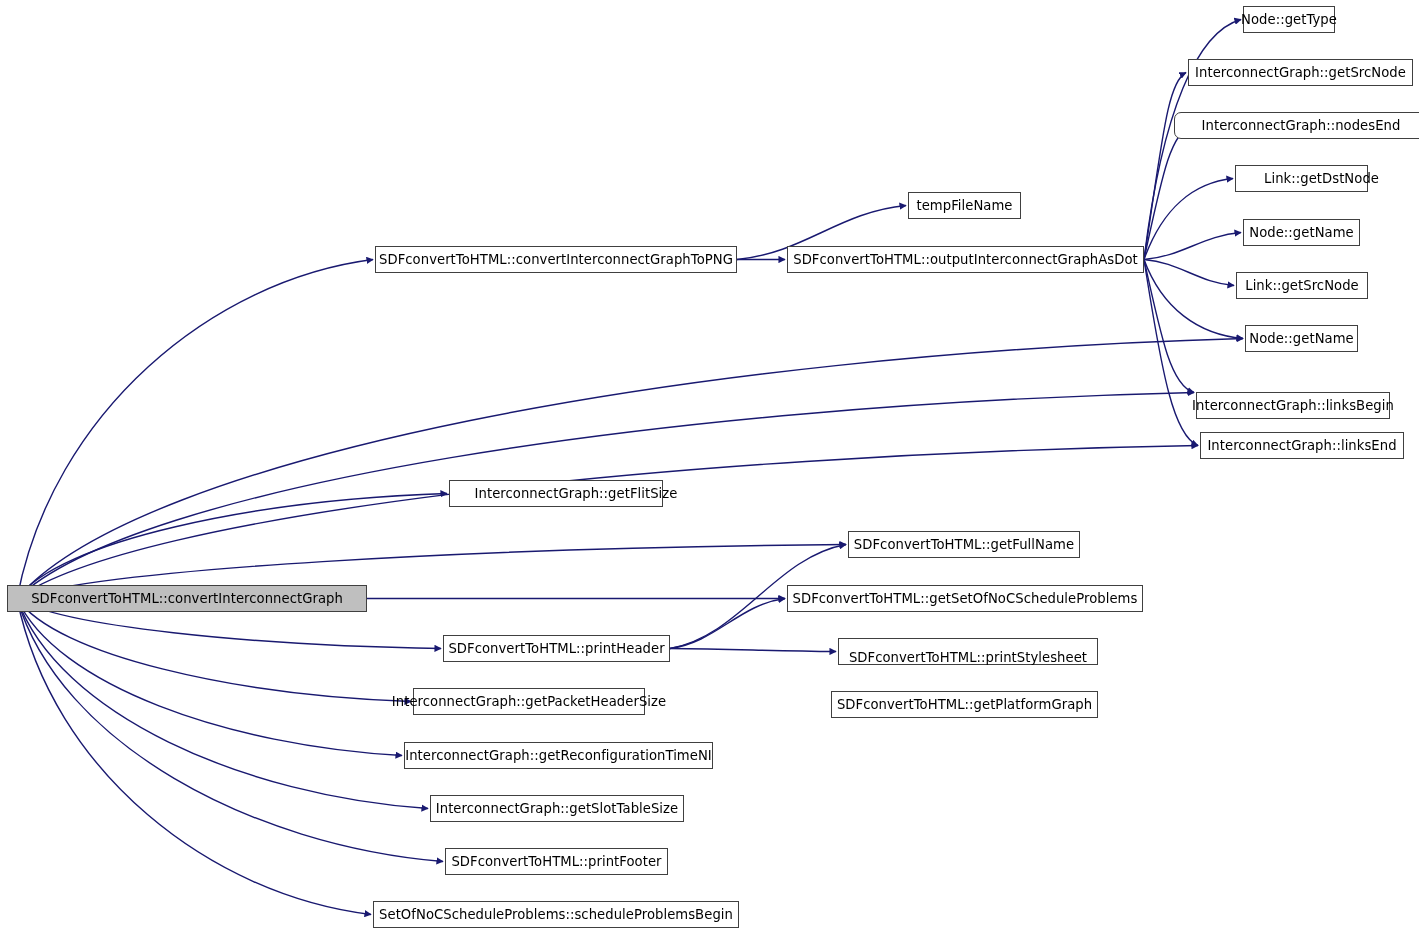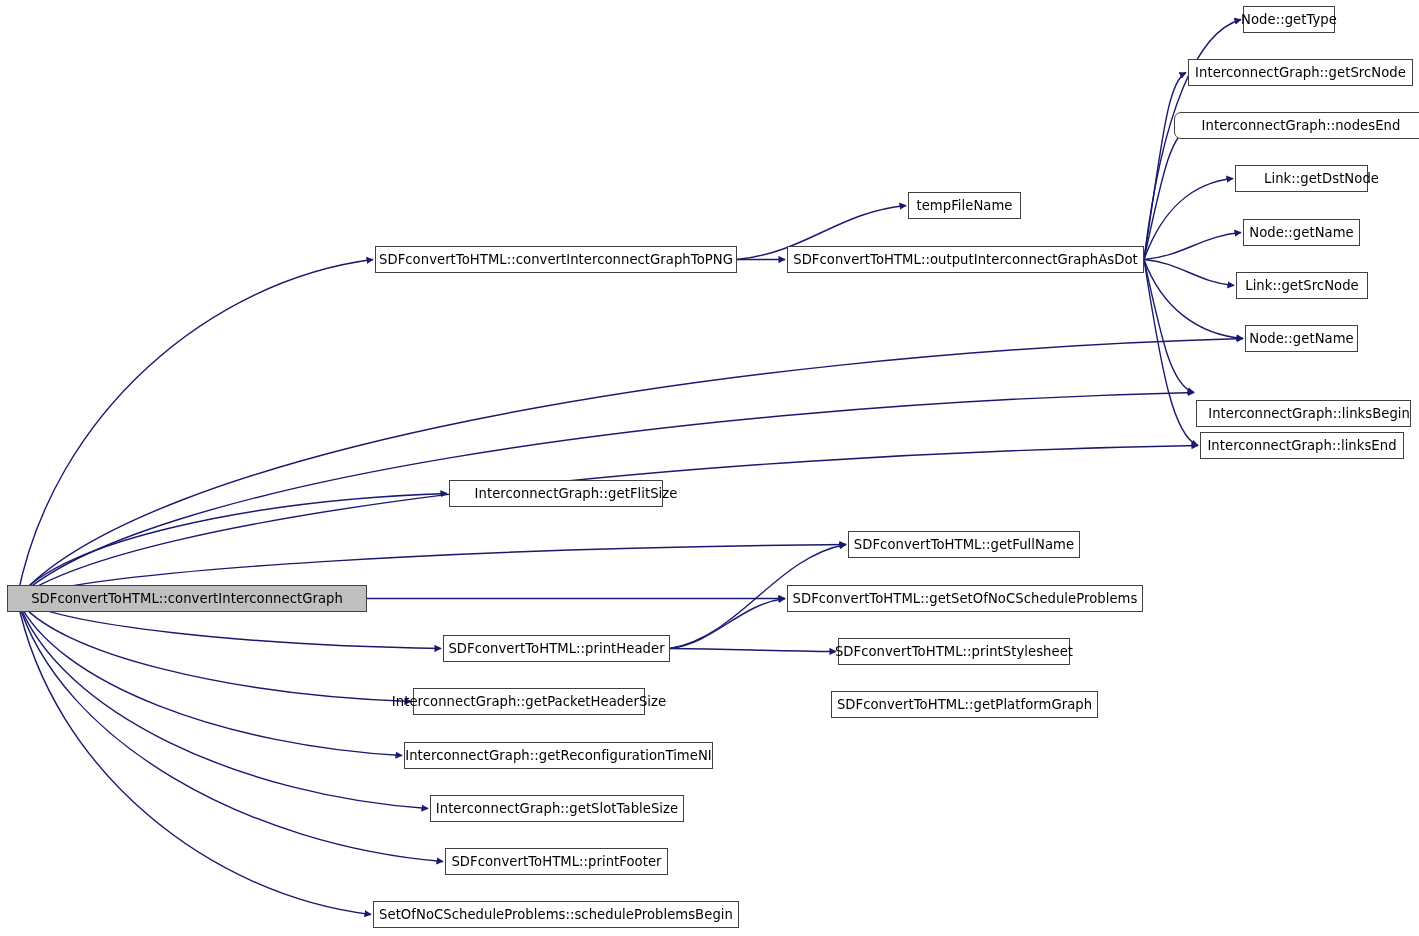--- a/index.html
+++ b/index.html
@@ -80,39 +80,39 @@
       </div>
       <div class="node" style="left: 1243px; top: 219px; width: 117px;">
         <span>Node::getName</span>
       </div>
       <div class="node" style="left: 1236px; top: 272px; width: 132px;">
         <span>Link::getSrcNode</span>
       </div>
       <div class="node" style="left: 1245px; top: 325px; width: 113px;">
         <span>Node::getName</span>
       </div>
-      <div class="node" style="left: 1196px; top: 400px; width: 215px; justify-content: flex-end;">
+      <div class="node" style="left: 1196px; top: 392px; width: 194px;">
         <span>InterconnectGraph::linksBegin</span>
       </div>
       <div class="node" style="left: 1200px; top: 432px; width: 204px;">
         <span>InterconnectGraph::linksEnd</span>
       </div>
       <div class="node" style="left: 449px; top: 480px; width: 214px; padding-left: 40px;">
         <span>InterconnectGraph::getFlitSize</span>
       </div>
       <div class="node" style="left: 848px; top: 531px; width: 232px;">
         <span>SDFconvertToHTML::getFullName</span>
       </div>
       <div class="node" style="left: 787px; top: 585px; width: 356px;">
         <span>SDFconvertToHTML::getSetOfNoCScheduleProblems</span>
       </div>
       <div class="node" style="left: 443px; top: 635px; width: 227px;">
         <span>SDFconvertToHTML::printHeader</span>
       </div>
-      <div class="node" style="left: 838px; top: 638px; width: 232px;">
+      <div class="node" style="left: 838px; top: 638px; width: 260px; align-items: flex-end;">
         <span>SDFconvertToHTML::printStylesheet</span>
       </div>
       <div class="node" style="left: 413px; top: 688px; width: 232px;">
         <span>InterconnectGraph::getPacketHeaderSize</span>
       </div>
       <div class="node" style="left: 831px; top: 691px; width: 267px;">
         <span>SDFconvertToHTML::getPlatformGraph</span>
       </div>
       <div class="node" style="left: 404px; top: 742px; width: 309px;">
         <span>InterconnectGraph::getReconfigurationTimeNI</span>

